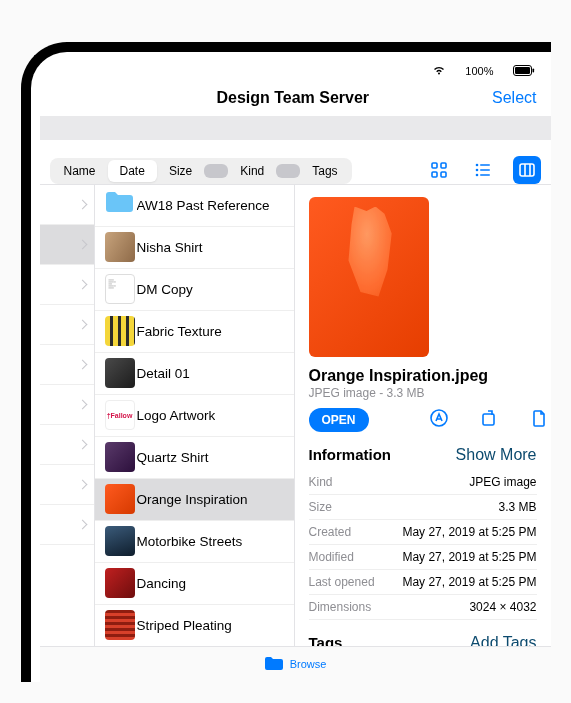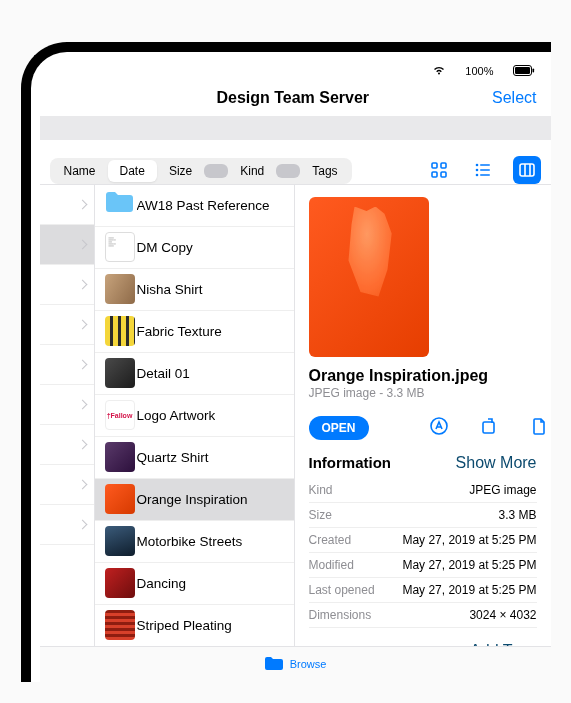--- a/index.html
+++ b/index.html
@@ -29,21 +29,21 @@
 .chev{width:7px;height:7px;border-right:1.5px solid #c7c7cc;border-top:1.5px solid #c7c7cc;transform:rotate(45deg)}
 .c2{width:200px;border-right:1px solid #e3e3e6;overflow:hidden}
 .c2 .row{height:42px;display:flex;align-items:center;gap:2px;padding:0 10px;border-bottom:1px solid #eee;cursor:pointer}
 .c2 .row.sel{background:#dcdcde}
 .thmb{width:30px;height:30px;border-radius:4px;flex-shrink:0}
 .lbl{font-size:13.5px;white-space:nowrap;overflow:hidden;text-overflow:ellipsis}
 .c3{flex:1;padding:12px 14px 0 14px;overflow:hidden}
 .preview{width:120px;height:160px;border-radius:6px;margin-bottom:10px;background:linear-gradient(135deg,#ff5a1f,#e63e00);position:relative;overflow:hidden}
 .hand{position:absolute;top:10px;left:28px;width:60px;height:90px;background:radial-gradient(ellipse at 50% 30%,#ff9260,#d94a10);clip-path:polygon(30% 0,50% 5%,65% 0,80% 8%,92% 30%,85% 70%,70% 100%,40% 95%,20% 60%,25% 20%);opacity:.9;filter:brightness(1.1)}
 .fname{font-size:16px;font-weight:600;margin-bottom:1px}
-.finfo{font-size:12px;color:#8e8e93;margin-bottom:16px}
+.finfo{font-size:12px;color:#8e8e93;margin-bottom:8px}
 .actions{display:flex;align-items:flex-start;gap:30px;margin-bottom:14px}
 .openbtn{background:#007aff;color:#fff;font-size:12px;font-weight:600;padding:5px 13px;border-radius:13px;cursor:pointer}
 .ai{width:20px;height:20px;display:flex;align-items:center;justify-content:center}
 .sec{display:flex;justify-content:space-between;align-items:baseline;margin-bottom:6px}
 .sec h3{font-size:15px;font-weight:600}
 .link{color:#0c4a6e;font-size:16px;cursor:pointer}
 .tbl{font-size:12px}
 .tbl .r{display:flex;justify-content:space-between;padding:5px 0;border-bottom:1px solid #eee}
 .tbl .k{color:#8e8e93}
 .tbl .v{color:#000}
@@ -149,28 +149,28 @@
           </div>
         </div>
       <div class="c2">
           <div class="row">
             <div class="thmb"><svg width="30" height="24" viewBox="0 0 30 24">
                 <path d="M1 5a3 3 0 013-3h6l3 3h12a3 3 0 013 3v11a3 3 0 01-3 3H4a3 3 0 01-3-3V5z" fill="#6ac5f8"></path>
               </svg></div>
             <div class="lbl">AW18 Past Reference</div>
           </div>
           <div class="row">
+            <div class="thmb" style="background: linear-gradient(120deg, rgb(199, 163, 124), rgb(142, 106, 72));"></div>
+            <div class="lbl">Nisha Shirt</div>
+          </div>
+          <div class="row">
             <div class="thmb" style="background: rgb(255, 255, 255); border: 1px solid rgb(221, 221, 221);">
               <div style="padding:4px 3px;font-size:3px;line-height:2px;color:#888">━━━<br>━━━━<br>━━<br>━━━━<br>━━━</div>
             </div>
             <div class="lbl">DM Copy</div>
-          </div>
-          <div class="row">
-            <div class="thmb" style="background: linear-gradient(120deg, rgb(199, 163, 124), rgb(142, 106, 72));"></div>
-            <div class="lbl">Nisha Shirt</div>
           </div>
           <div class="row">
             <div class="thmb" style="background: repeating-linear-gradient(90deg, rgb(244, 214, 58) 0px, rgb(244, 214, 58) 5px, rgb(43, 43, 43) 5px, rgb(43, 43, 43) 8px);"></div>
             <div class="lbl">Fabric Texture</div>
           </div>
           <div class="row">
             <div class="thmb" style="background: linear-gradient(135deg, rgb(74, 74, 74), rgb(28, 28, 28));"></div>
             <div class="lbl">Detail 01</div>
           </div>
           <div class="row">

